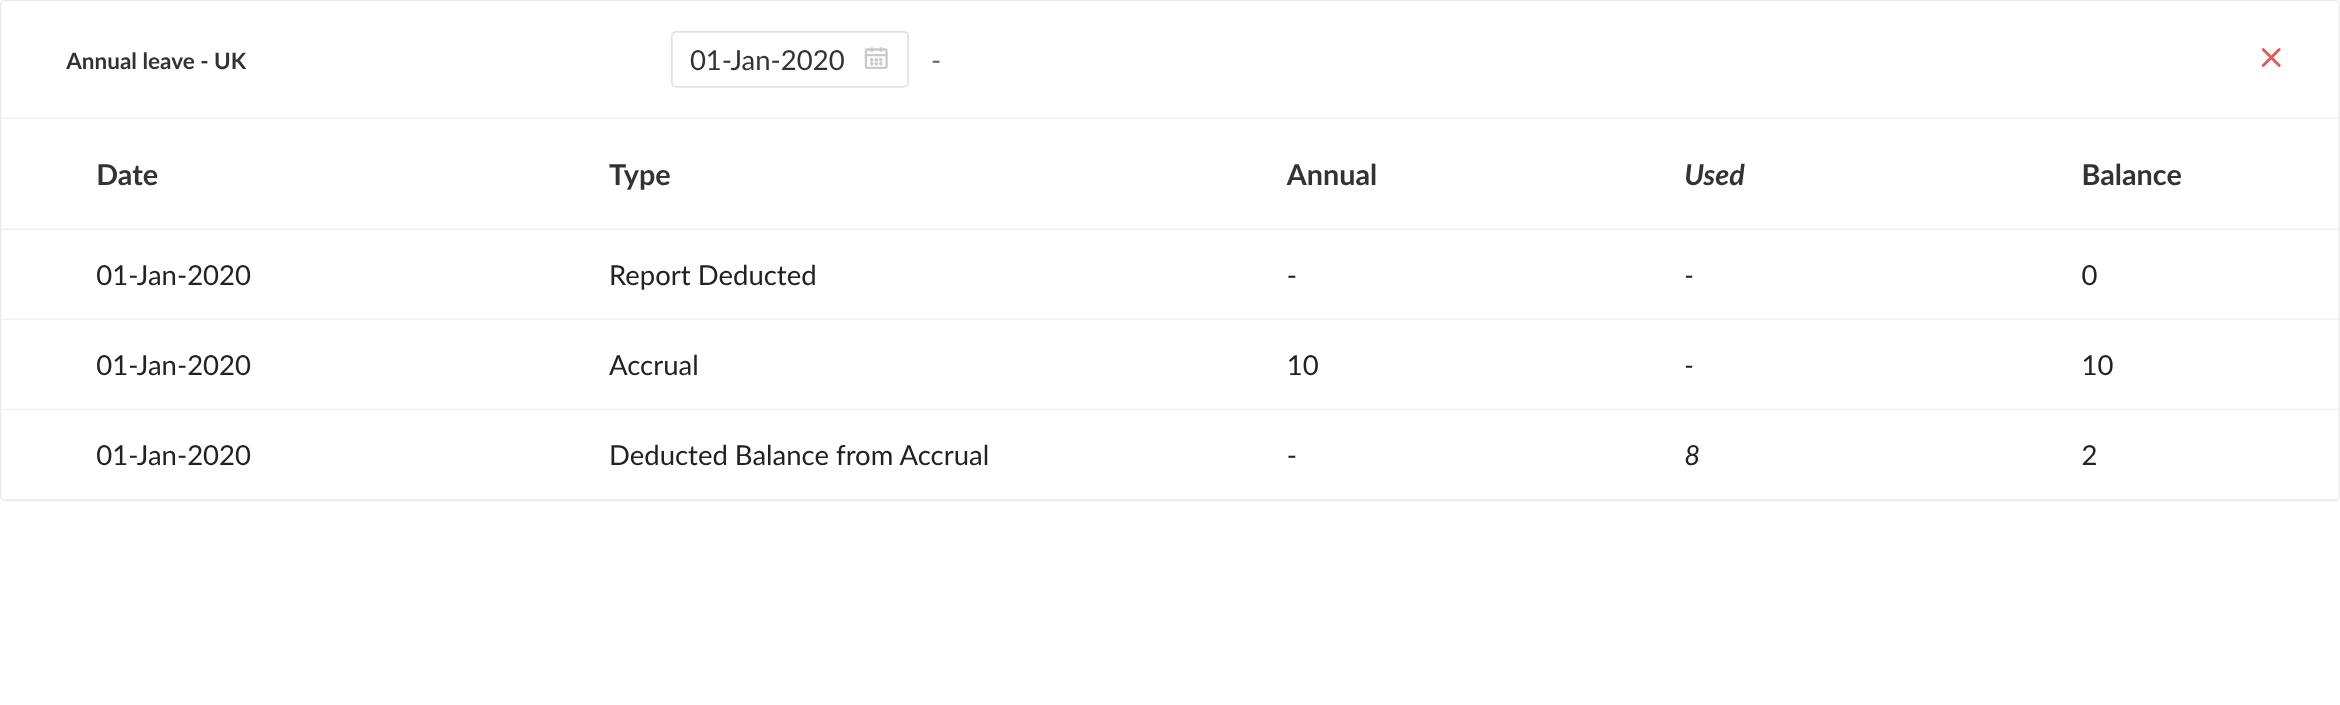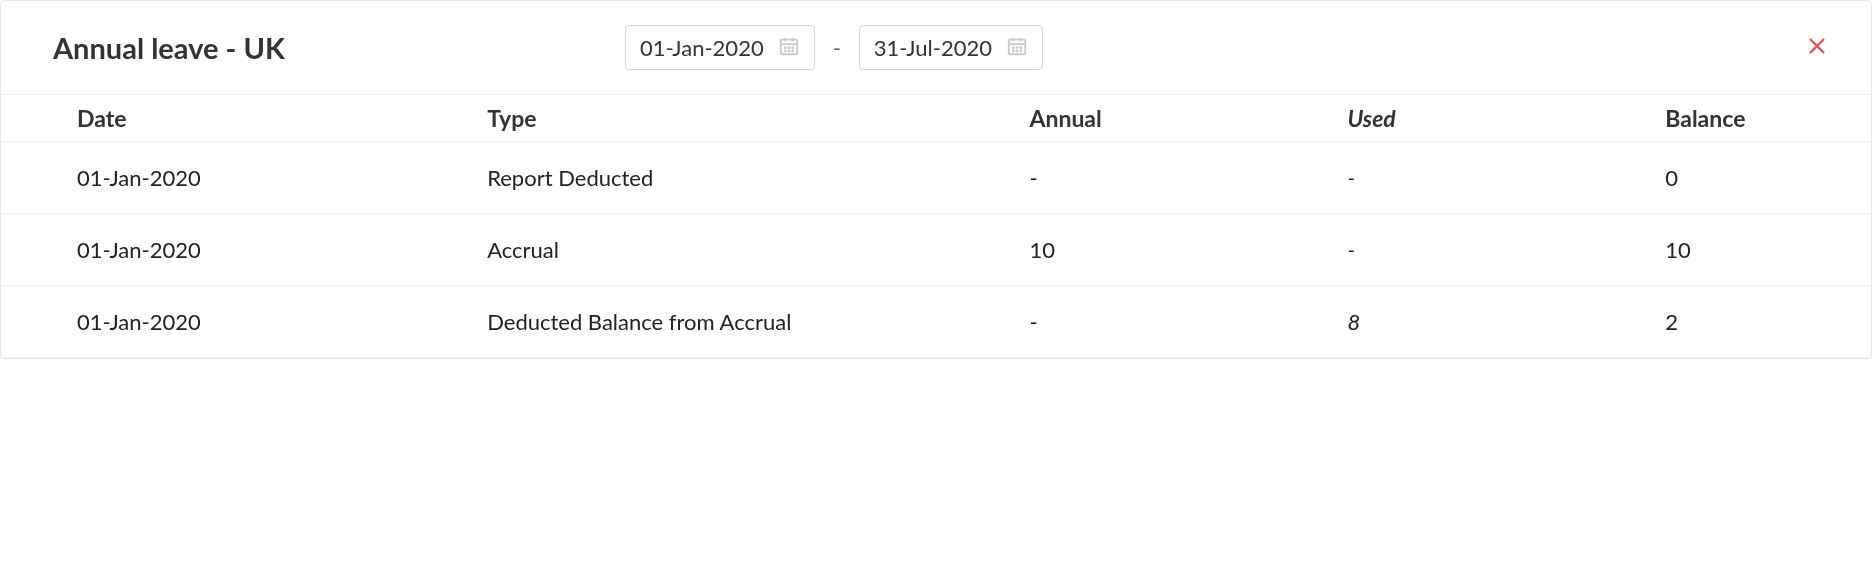--- a/index.html
+++ b/index.html
@@ -20,21 +20,21 @@
       border-radius: 4px;
       background: #fff;
     }
     .header {
       display: flex;
       align-items: center;
       padding: 24px 40px 24px 52px;
       position: relative;
     }
     .title {
-      font-size: 29px;
+      font-size: 18px;
       font-weight: 700;
       color: #333;
       flex: 0 0 auto;
       margin-right: 340px;
     }
     .date-range {
       display: flex;
       align-items: center;
       gap: 18px;
     }
@@ -85,21 +85,21 @@
     }
     .thead-row {
       border-top: 1px solid #ededed;
       border-bottom: 1px solid #ededed;
     }
     .th {
       text-align: left;
       font-size: 23px;
       font-weight: 700;
       color: #333;
-      padding: 9px 0;
+      padding: 30px 0;
     }
     .td {
       font-size: 22px;
       color: #222;
       padding: 22px 0;
     }
     .tbody-row {
       border-bottom: 1px solid #f0f0f0;
     }
     .col-date { padding-left: 76px; width: 26%; }
@@ -130,37 +130,20 @@
             <circle cx="16" cy="14" r="0.6" fill="currentColor"></circle>
             <circle cx="8" cy="17.5" r="0.6" fill="currentColor"></circle>
             <circle cx="12" cy="17.5" r="0.6" fill="currentColor"></circle>
             <circle cx="16" cy="17.5" r="0.6" fill="currentColor"></circle>
           </svg>
         </span>
       </div>
 
       <span class="range-sep">-</span>
 
-      <div class="date-input-wrap">
-        <span class="date-text">31-Jul-2020</span>
-        <span>
-          <svg class="calendar-icon" viewBox="0 0 24 24" fill="none" stroke="currentColor" stroke-width="2">
-            <rect x="3" y="5" width="18" height="16" rx="1"></rect>
-            <line x1="3" y1="10" x2="21" y2="10"></line>
-            <line x1="8" y1="3" x2="8" y2="7"></line>
-            <line x1="16" y1="3" x2="16" y2="7"></line>
-            <circle cx="8" cy="14" r="0.6" fill="currentColor"></circle>
-            <circle cx="12" cy="14" r="0.6" fill="currentColor"></circle>
-            <circle cx="16" cy="14" r="0.6" fill="currentColor"></circle>
-            <circle cx="8" cy="17.5" r="0.6" fill="currentColor"></circle>
-            <circle cx="12" cy="17.5" r="0.6" fill="currentColor"></circle>
-            <circle cx="16" cy="17.5" r="0.6" fill="currentColor"></circle>
-          </svg>
-        </span>
-      </div>
     </div>
 
     <button class="close-btn">
       <span>
         <svg viewBox="0 0 24 24" fill="none" stroke="currentColor" stroke-width="2.5" stroke-linecap="round">
           <line x1="5" y1="5" x2="19" y2="19"></line>
           <line x1="19" y1="5" x2="5" y2="19"></line>
         </svg>
       </span>
     </button>

